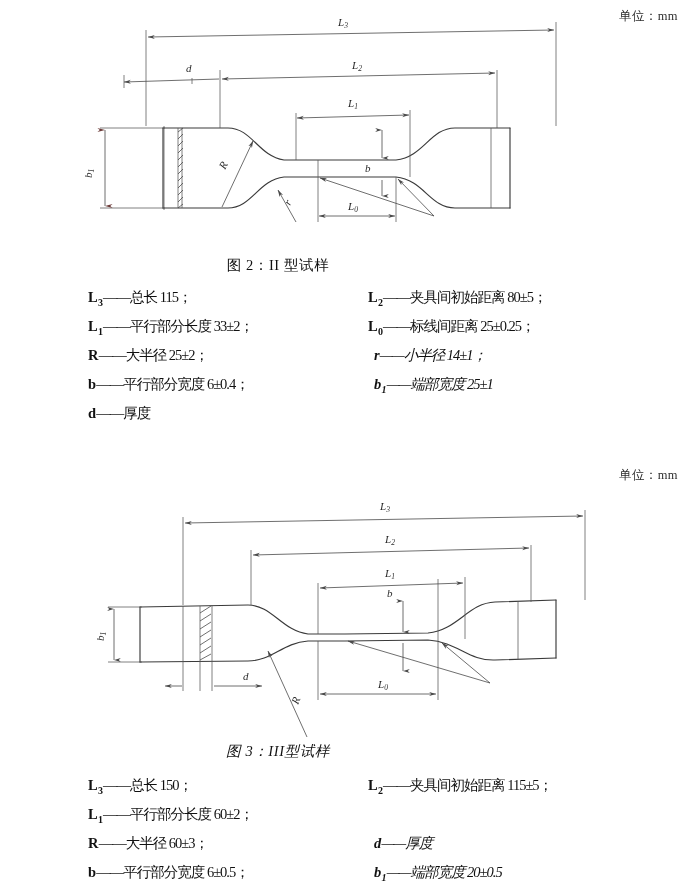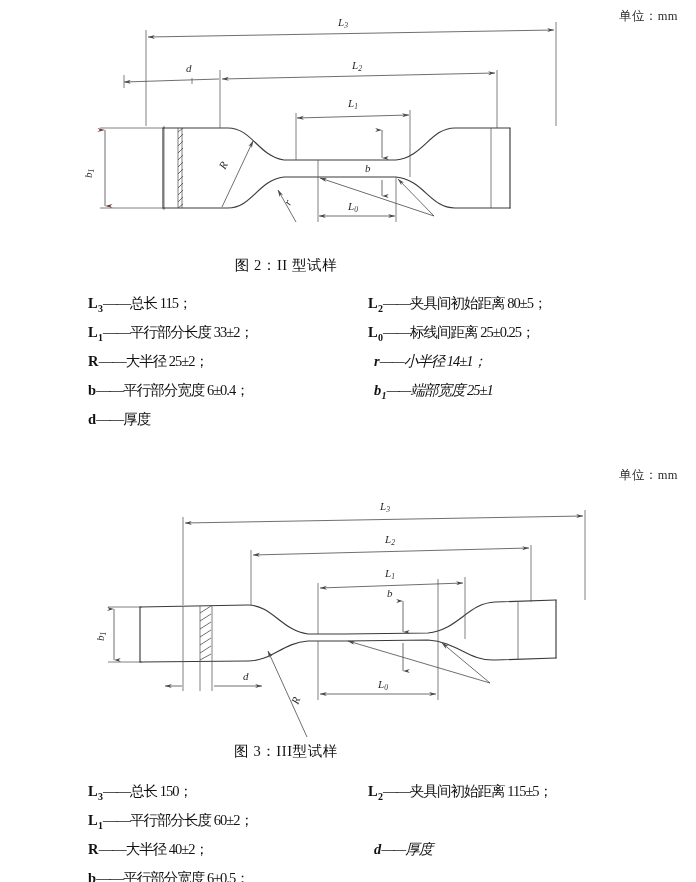--- a/index.html
+++ b/index.html
@@ -46,37 +46,36 @@
 
   .diagram-svg {
     position: absolute;
     left: 0;
     top: 0;
   }
 
   
   .figure-caption {
     position: absolute;
-    left: 8px;
+    left: 0;
     width: 556px;
     text-align: center;
     font-family: "Liberation Serif", serif;
     font-size: 14.5px;
     color: #111;
     letter-spacing: 0.6px;
   }
   #caption-figure-2 { top: 256px; }
-  #caption-figure-3 { top: 742px; }
+  #caption-figure-3 { top: 742px; font-style: italic; }
 
   
   .spec-list {
     position: absolute;
     left: 0;
     width: 696px;
-    margin-top: 6px;
   }
   #spec-list-2 { top: 288px; }
   #spec-list-3 { top: 776px; }
 
   .spec-row {
     position: relative;
     height: 29px;
     width: 696px;
   }
   .spec-item {
@@ -430,28 +429,31 @@
     </div>
 
     <div class="spec-row">
       <div class="spec-item spec-col-left">
         <span class="sym">L<sub>1</sub></span><span class="dash">——平行部分长度 60±2；</span>
       </div>
     </div>
 
     <div class="spec-row">
       <div class="spec-item spec-col-left">
-        <span class="sym">R</span><span class="dash">——大半径 40±2；</span>
+        <span class="sym">R</span><span class="dash">——大半径 60±3；</span>
       </div>
       <div class="spec-item spec-col-right indent-1">
         <span class="sym">d</span><span class="dash">——厚度</span>
       </div>
     </div>
 
     <div class="spec-row">
       <div class="spec-item spec-col-left">
         <span class="sym">b</span><span class="dash">——平行部分宽度 6±0.5；</span>
       </div>
+      <div class="spec-item spec-col-right indent-1">
+        <span class="sym">b<sub>1</sub></span><span class="dash">——端部宽度 20±0.5</span>
+      </div>
     </div>
 
   </div>
 
 </div>
 
 </body></html>

